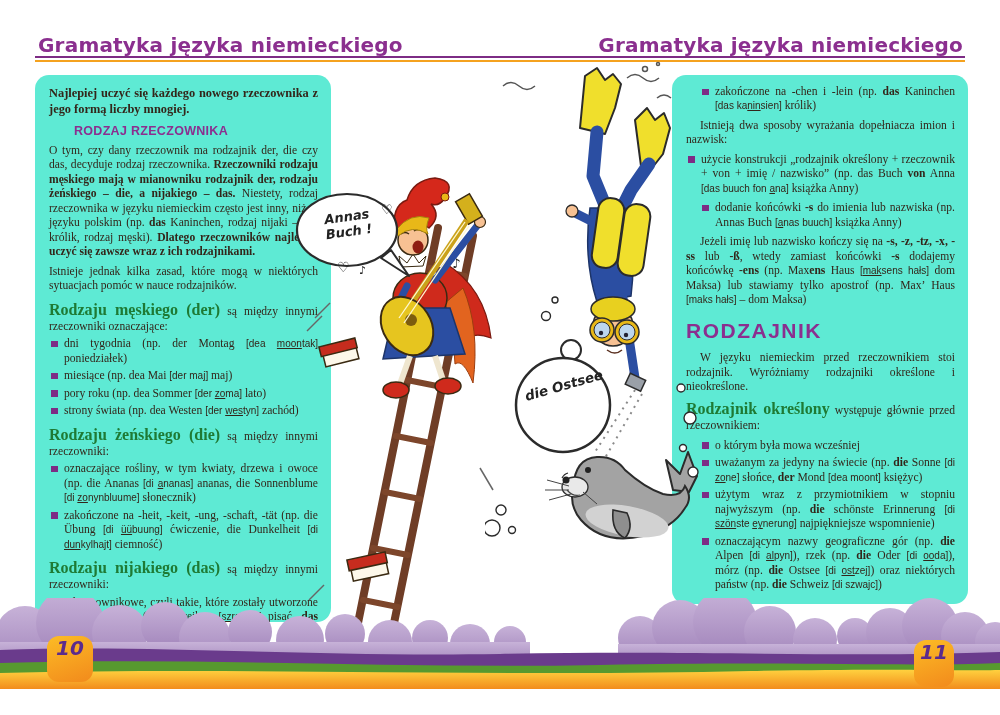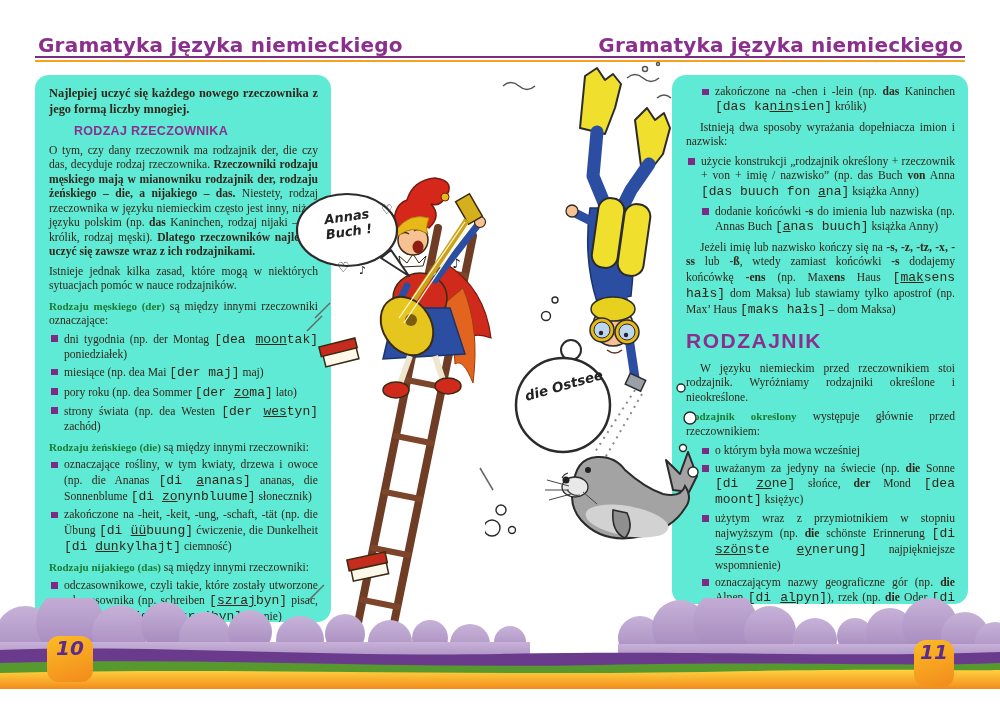--- a/index.html
+++ b/index.html
@@ -26,30 +26,30 @@
   p{margin:0 0 5px;}
   .intro{font-weight:bold;font-size:12.4px;line-height:1.3;margin:2px 0 7px;}
   .sec-head{
     font-family:"Liberation Sans",sans-serif;font-weight:bold;color:#8b2f8f;
     font-size:12.5px;letter-spacing:.3px;margin:6px 0 4px;text-align:left;padding-left:25px;
   }
   .big-head{
     font-family:"Liberation Sans",sans-serif;font-weight:bold;color:#8b2f8f;
     font-size:21px;letter-spacing:1.5px;margin:10px 0 7px;text-align:left;
   }
-  .ghead{color:#1e7a34;font-weight:bold;font-size:11px;}
+  .ghead{color:#1e7a34;font-weight:bold;font-size:16px;}
   .gh-line{margin:6px 0 3px;}
   .bullets{list-style:none;margin:0 0 5px;padding:0;}
   .bullets li{position:relative;padding-left:15px;margin:0 0 3px;}
   .bullets li::before{
     content:"";position:absolute;left:2px;top:3.5px;width:6.5px;height:6.5px;background:#7d2c85;
   }
   .bullets.nest li{margin-left:14px;}
   .indent{text-indent:14px;}
-  .ph{font-family:Liberation Mono, monospace;font-size:13px;}
+  .ph{font-family:Liberation Sans, sans-serif;font-size:10px;}
   .ph u{text-underline-offset:1px;}
 
   
   .illus{position:absolute;z-index:2;}
   .illus.jester{left:295px;top:168px;width:215px;height:465px;}
   .illus.diver{left:485px;top:58px;width:215px;height:550px;}
   .bubble-text{
     position:absolute;font-family:"DejaVu Sans",sans-serif;font-style:italic;font-weight:600;
     color:#222;text-align:center;line-height:1.15;
   }

